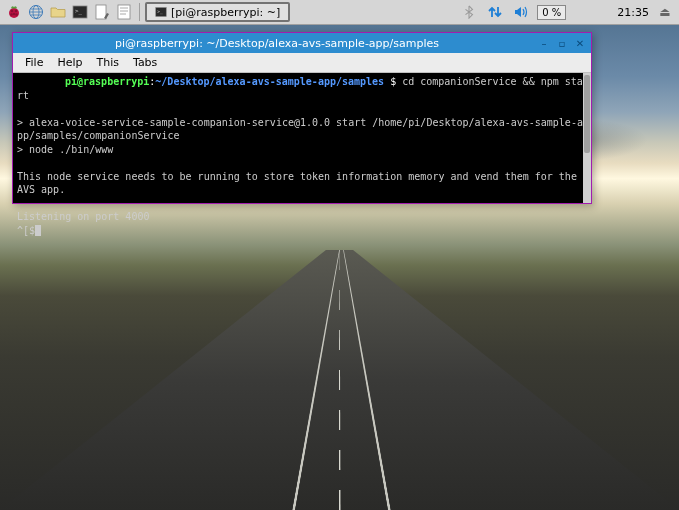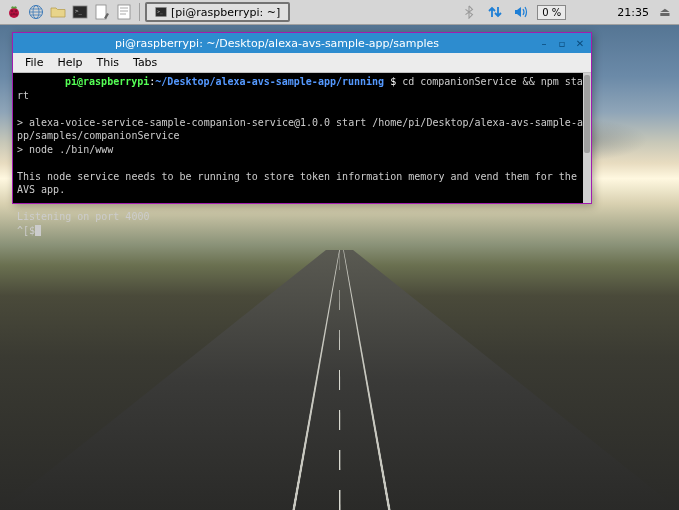--- a/index.html
+++ b/index.html
@@ -211,21 +211,21 @@
       <div class="titlebar-btn">▫</div>
       <div class="titlebar-btn">✕</div>
     </div>
   </div>
   <div class="menubar">
     <div class="menu-item">File</div>
     <div class="menu-item">Help</div>
     <div class="menu-item">This</div>
     <div class="menu-item">Tabs</div>
   </div>
-  <div class="terminal-body"><span class="prompt-user">pi@raspberrypi</span><span class="prompt-sym">:</span><span class="prompt-path">~/Desktop/alexa-avs-sample-app/running</span> <span class="prompt-sym">$</span> <span class="term-text">cd companionService &amp;&amp; npm start</span>
+  <div class="terminal-body"><span class="prompt-user">pi@raspberrypi</span><span class="prompt-sym">:</span><span class="prompt-path">~/Desktop/alexa-avs-sample-app/samples</span> <span class="prompt-sym">$</span> <span class="term-text">cd companionService &amp;&amp; npm start</span>
 
 <span class="term-text">&gt; alexa-voice-service-sample-companion-service@1.0.0 start /home/pi/Desktop/alexa-avs-sample-app/samples/companionService</span>
 <span class="term-text">&gt; node ./bin/www</span>
 
 <span class="term-text">This node service needs to be running to store token information memory and vend them for the AVS app.</span>
 
 <span class="term-text">Listening on port 4000</span>
 <span class="term-text">^[$</span><span class="cursor"></span>
     <div class="terminal-scrollbar">
       <div class="terminal-scrollbar-thumb"></div>

